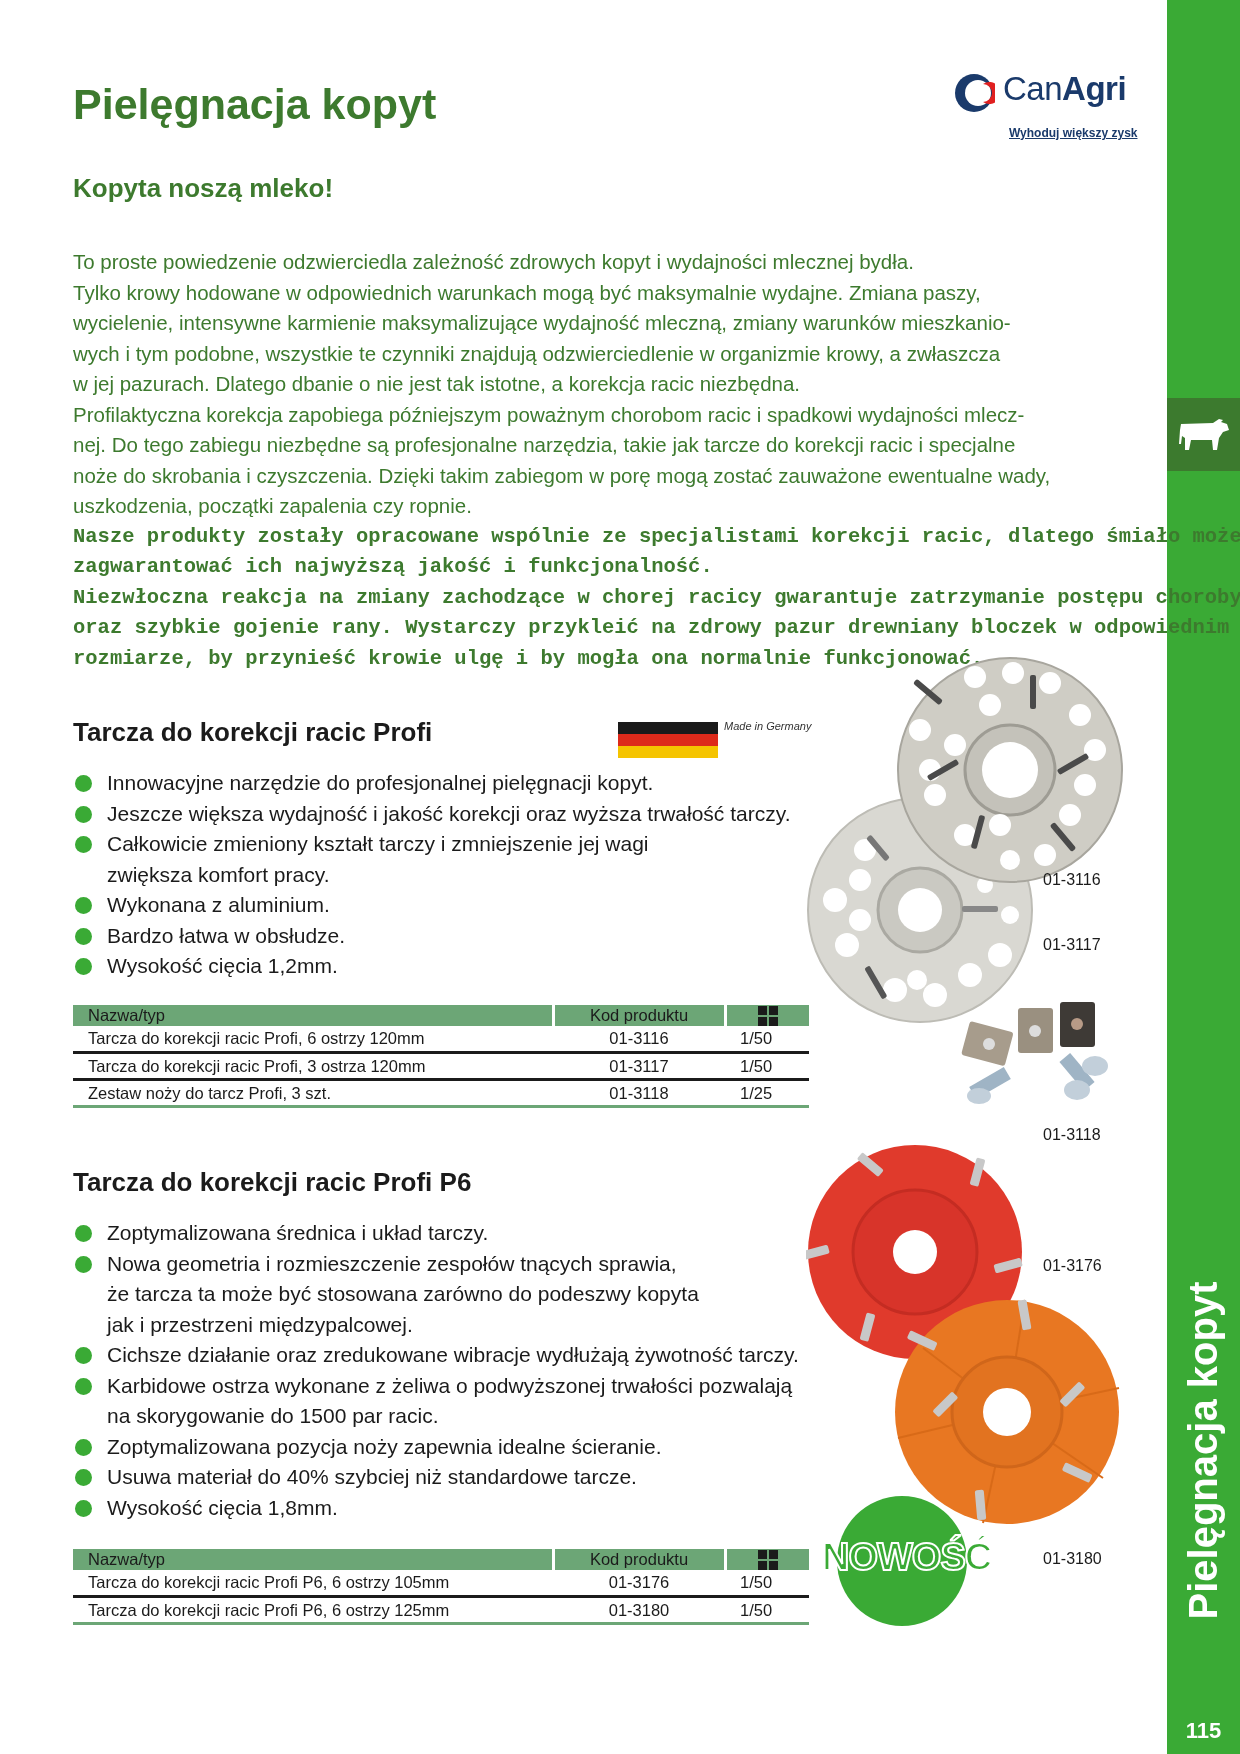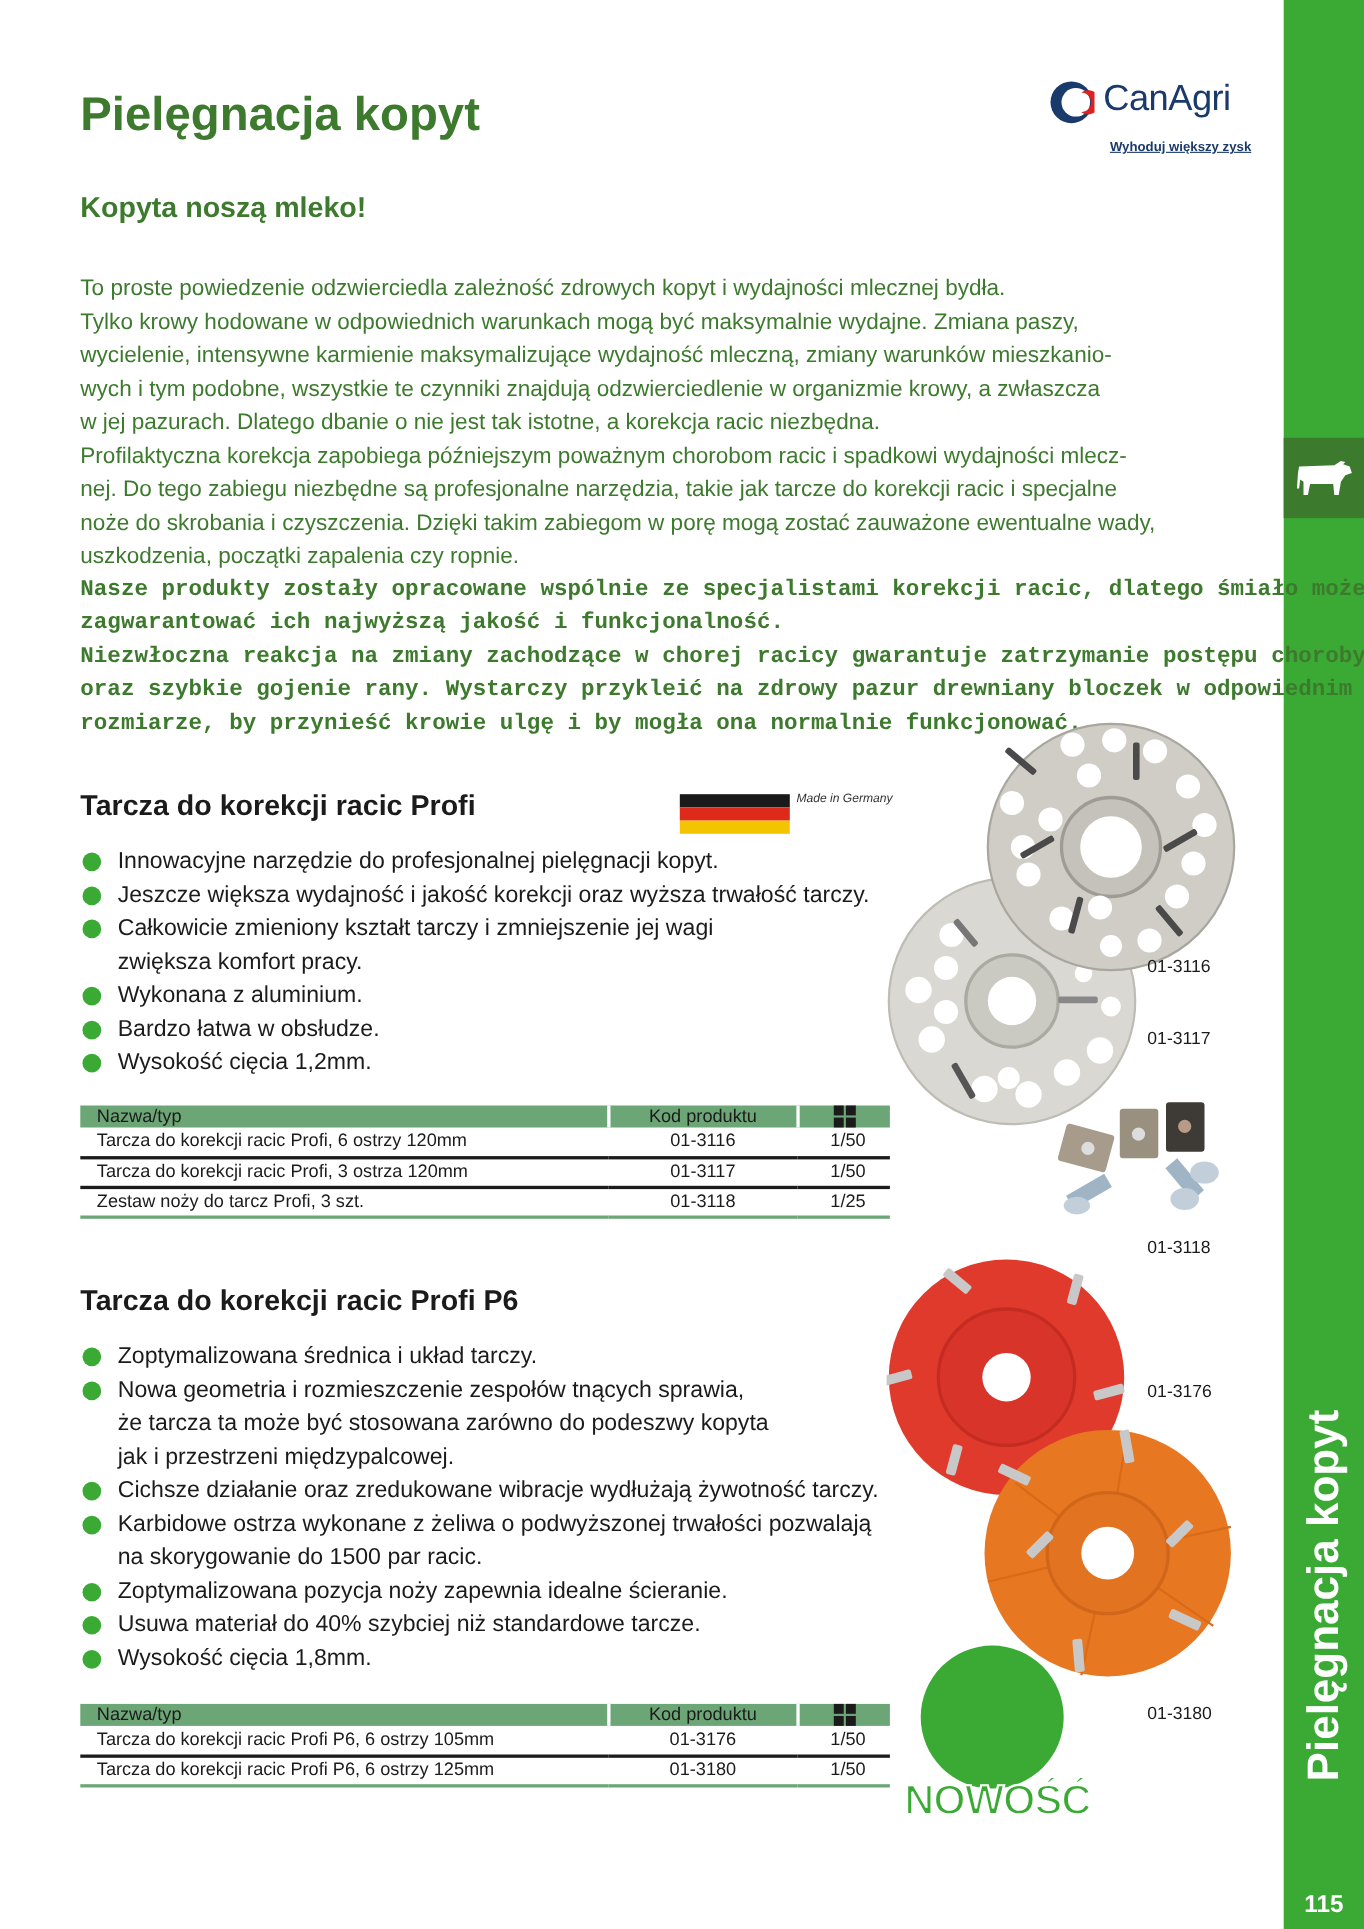--- a/index.html
+++ b/index.html
@@ -8,21 +8,21 @@
 
   .side-band { position: absolute; left: 1167px; top: 0; width: 73px; height: 1754px; background: #3aaa35; }
   .side-icon-box { position: absolute; left: 1167px; top: 398px; width: 73px; height: 73px; background: #3c7a2e; display: flex; align-items: center; justify-content: center; }
   .side-vertical-title { position: absolute; left: 1167px; top: 1265px; width: 73px; height: 370px; display: flex; align-items: center; justify-content: center; }
   .side-vertical-title span { transform: rotate(-90deg); white-space: nowrap; color: #ffffff; font-weight: bold; font-size: 40px; }
   .page-number { position: absolute; left: 1167px; top: 1718px; width: 73px; text-align: center; color: #ffffff; font-weight: bold; font-size: 22px; }
 
   .logo { position: absolute; left: 953px; top: 70px; width: 170px; height: 60px; }
   .logo-mark { position: absolute; left: 0; top: 2px; width: 42px; height: 42px; }
   .logo-text { position: absolute; left: 50px; top: 0; font-size: 33px; color: #1a3a6b; letter-spacing: -0.5px; }
-  .logo-text b { font-weight: normal; }
+  .logo-text b { font-weight: bold; }
   .logo-tag { position: absolute; left: 56px; top: 56px; font-size: 12px; font-weight: bold; color: #1a3a6b; white-space: nowrap; text-decoration: underline; }
 
   .page-title { position: absolute; left: 73px; top: 80px; font-size: 43px; font-weight: bold; color: #3d7a2e; }
   .subtitle { position: absolute; left: 73px; top: 173px; font-size: 26px; font-weight: bold; color: #3d7a2e; }
 
   .intro { position: absolute; left: 73px; top: 247px; width: 1090px; font-size: 20.5px; line-height: 30.5px; color: #3d7a2e; }
   .intro p { white-space: nowrap; }
   .intro p.b { font-weight: bold; font-family: Liberation Mono, monospace; }
 
   .section-title { position: absolute; left: 73px; font-size: 26px; font-weight: bold; color: #1b1b1b; }
@@ -35,29 +35,29 @@
   .bullets li .dot { position: absolute; left: 2px; top: 7px; width: 17px; height: 17px; border-radius: 50%; background: #3aaa35; }
   .bullets li .line { display: block; white-space: nowrap; }
 
   .ptable { position: absolute; left: 73px; width: 736px; border-collapse: collapse; font-size: 16.5px; color: #1b1b1b; }
   .ptable th { background: #6ca676; color: #1b1b1b; font-weight: normal; height: 16px; text-align: left; padding: 0 15px; border-right: 3px solid #ffffff; }
   .ptable th:last-child { border-right: none; }
   .ptable th.c { text-align: center; }
   .ptable td { height: 27px; padding: 0 15px; border-bottom: 3px solid #1b1b1b; }
   .ptable tr:last-child td { border-bottom: 3px solid #6ca676; margin-top: 17px; }
   .ptable td.c { text-align: center; }
-  .ptable td.r { text-align: right; padding-right: 22px; }
+  .ptable td.r { text-align: left; padding-right: 22px; }
   .pack-icon { display: inline-grid; grid-template-columns: 9px 9px; grid-gap: 2px; vertical-align: middle; }
   .pack-icon i { display: block; width: 9px; height: 9px; background: #1b1b1b; }
 
   .code-label { position: absolute; left: 1043px; font-size: 16px; color: #1b1b1b; }
 
   .product-img { position: absolute; }
   .nowosc { position: absolute; left: 837px; top: 1496px; width: 130px; height: 130px; border-radius: 50%; background: #3aaa35; }
-  .nowosc-text { position: absolute; left: 822px; top: 1616px; font-size: 38px; font-weight: bold; color: #3aaa35; -webkit-text-stroke: 2px #ffffff; letter-spacing: -1px; }
+  .nowosc-text { position: absolute; left: 822px; top: 1536px; font-size: 38px; font-weight: bold; color: #3aaa35; -webkit-text-stroke: 2px #ffffff; letter-spacing: -1px; }
 </style>
 </head>
 <body>
 
 <div class="side-band"></div>
 <div class="side-icon-box">
   <svg width="54" height="38" viewBox="0 0 54 38">
     <path fill="#ffffff" d="M4 8 L36 7 L42 3 L46 4 L44 6 L50 8 L52 14 L46 16 L42 22 L40 34 L36 34 L35 24 L14 24 L12 34 L8 34 L8 22 L5 20 L4 28 L2 28 L3 14 Z"></path>
   </svg>
 </div>

